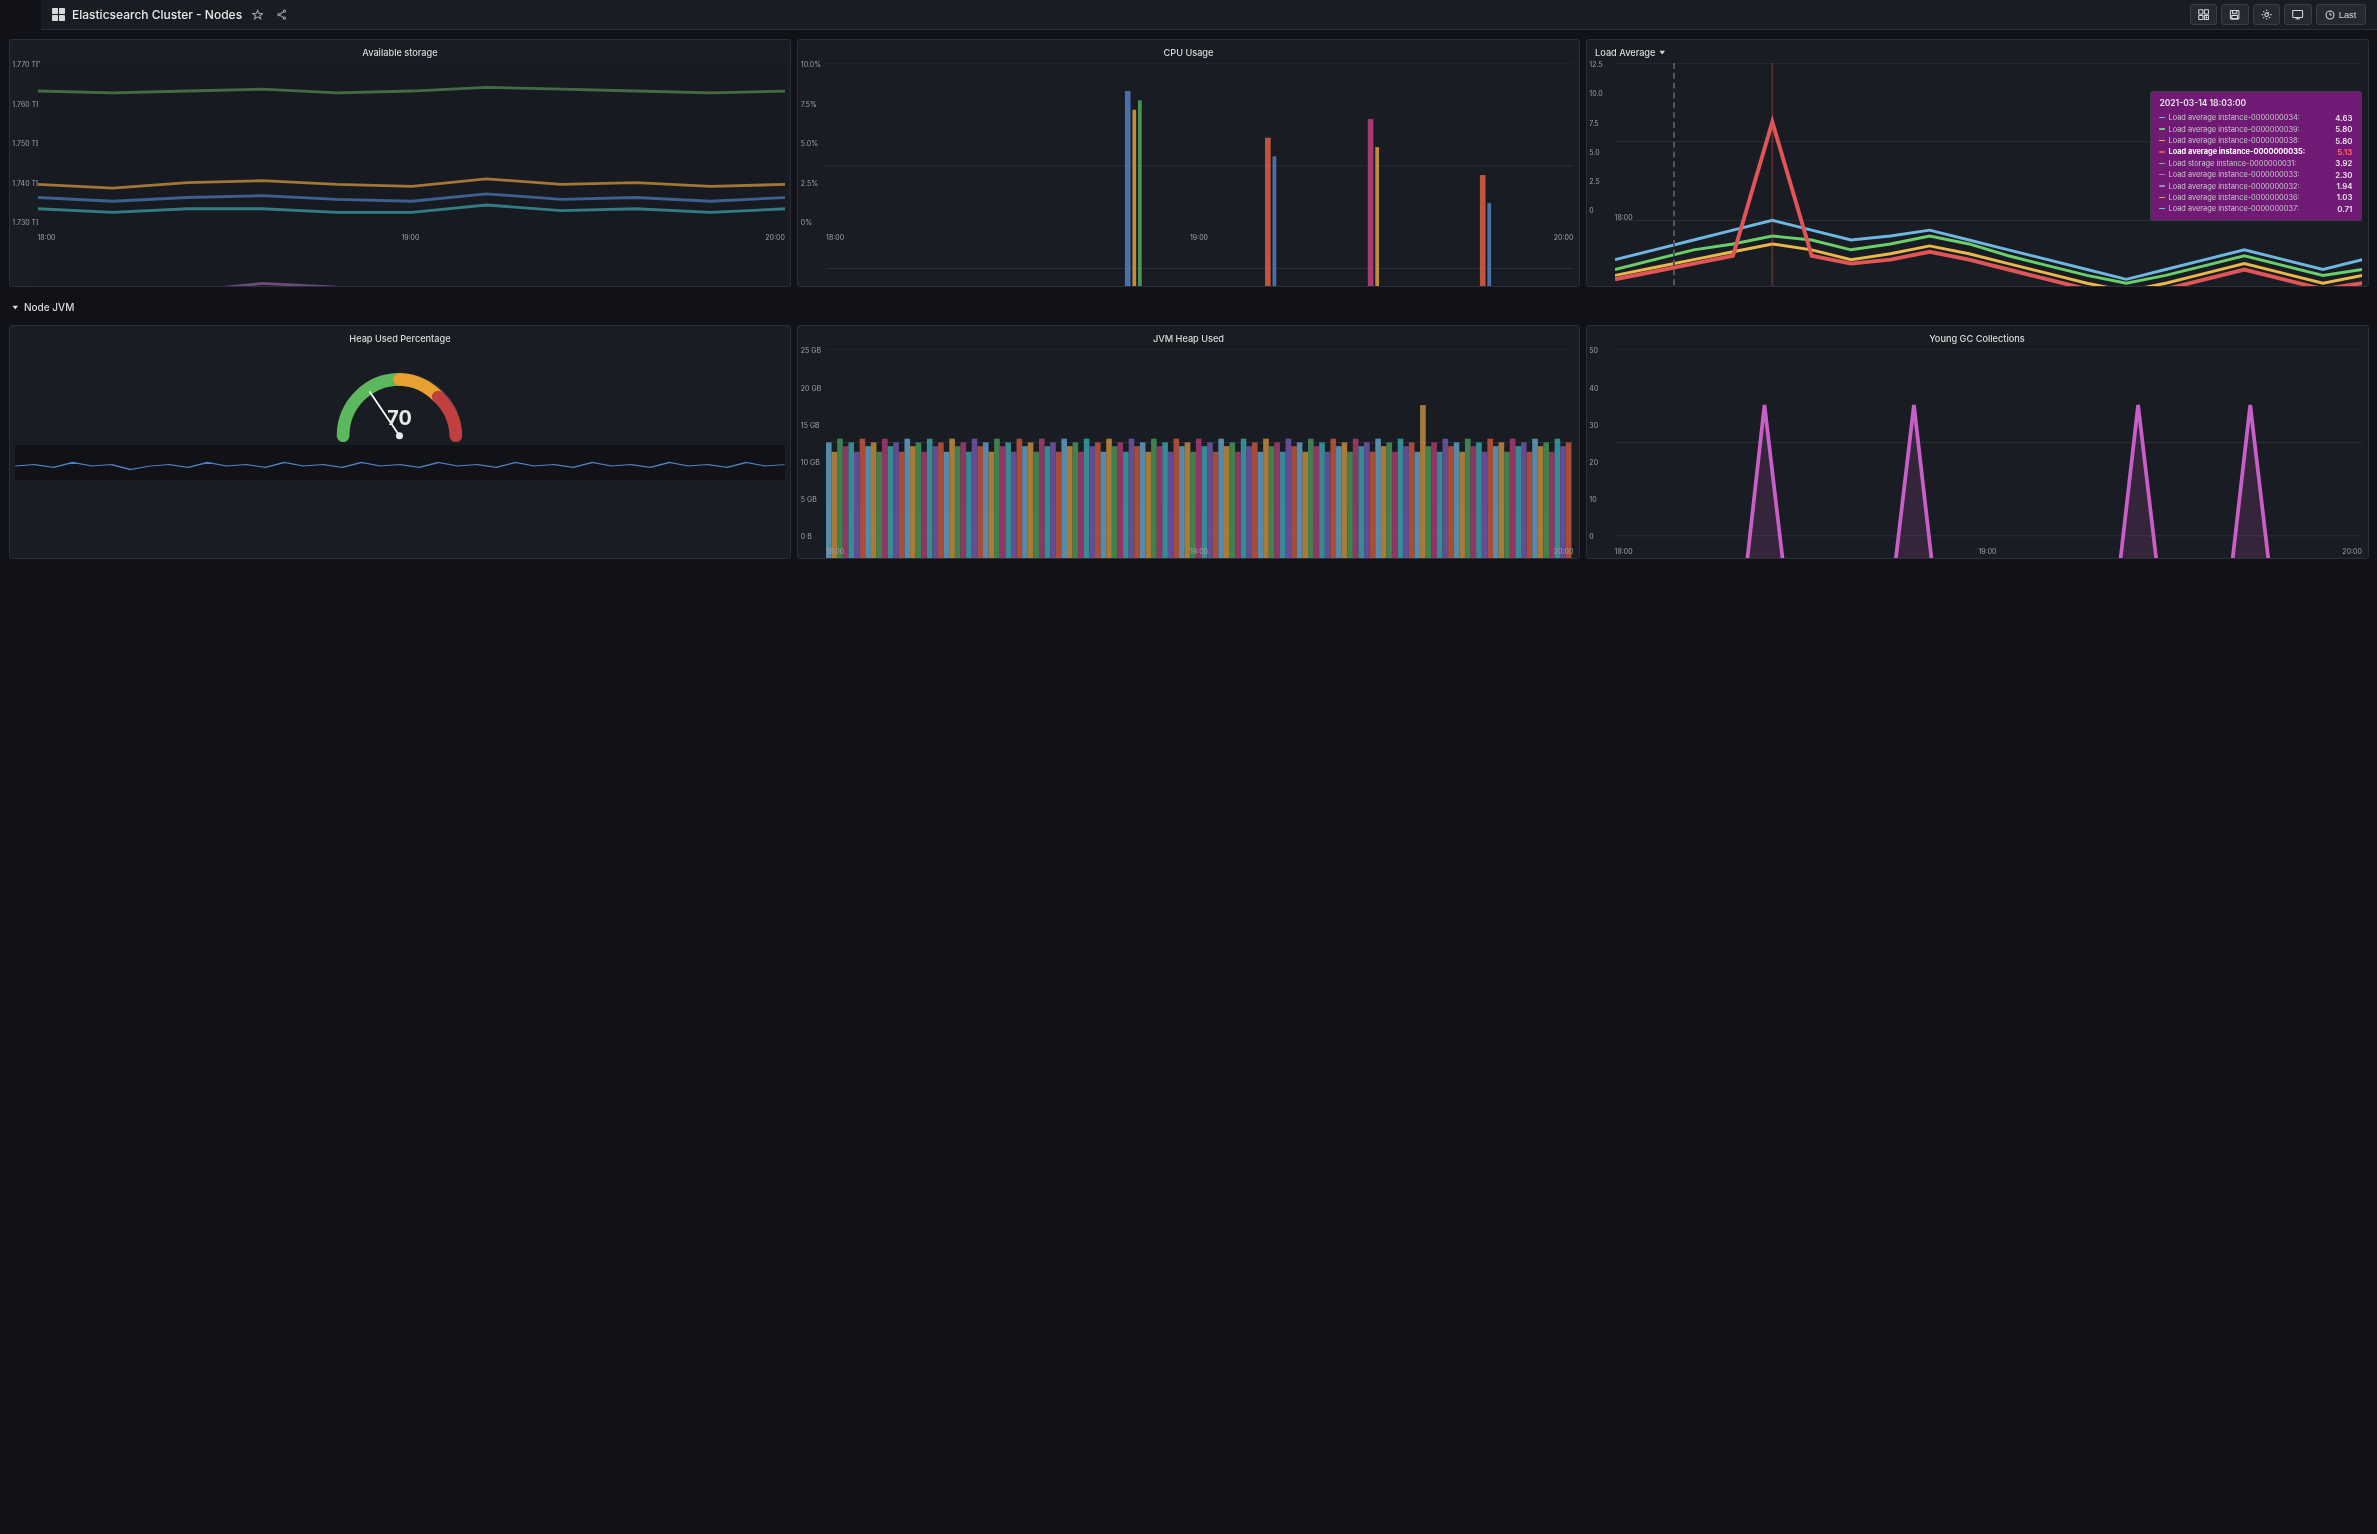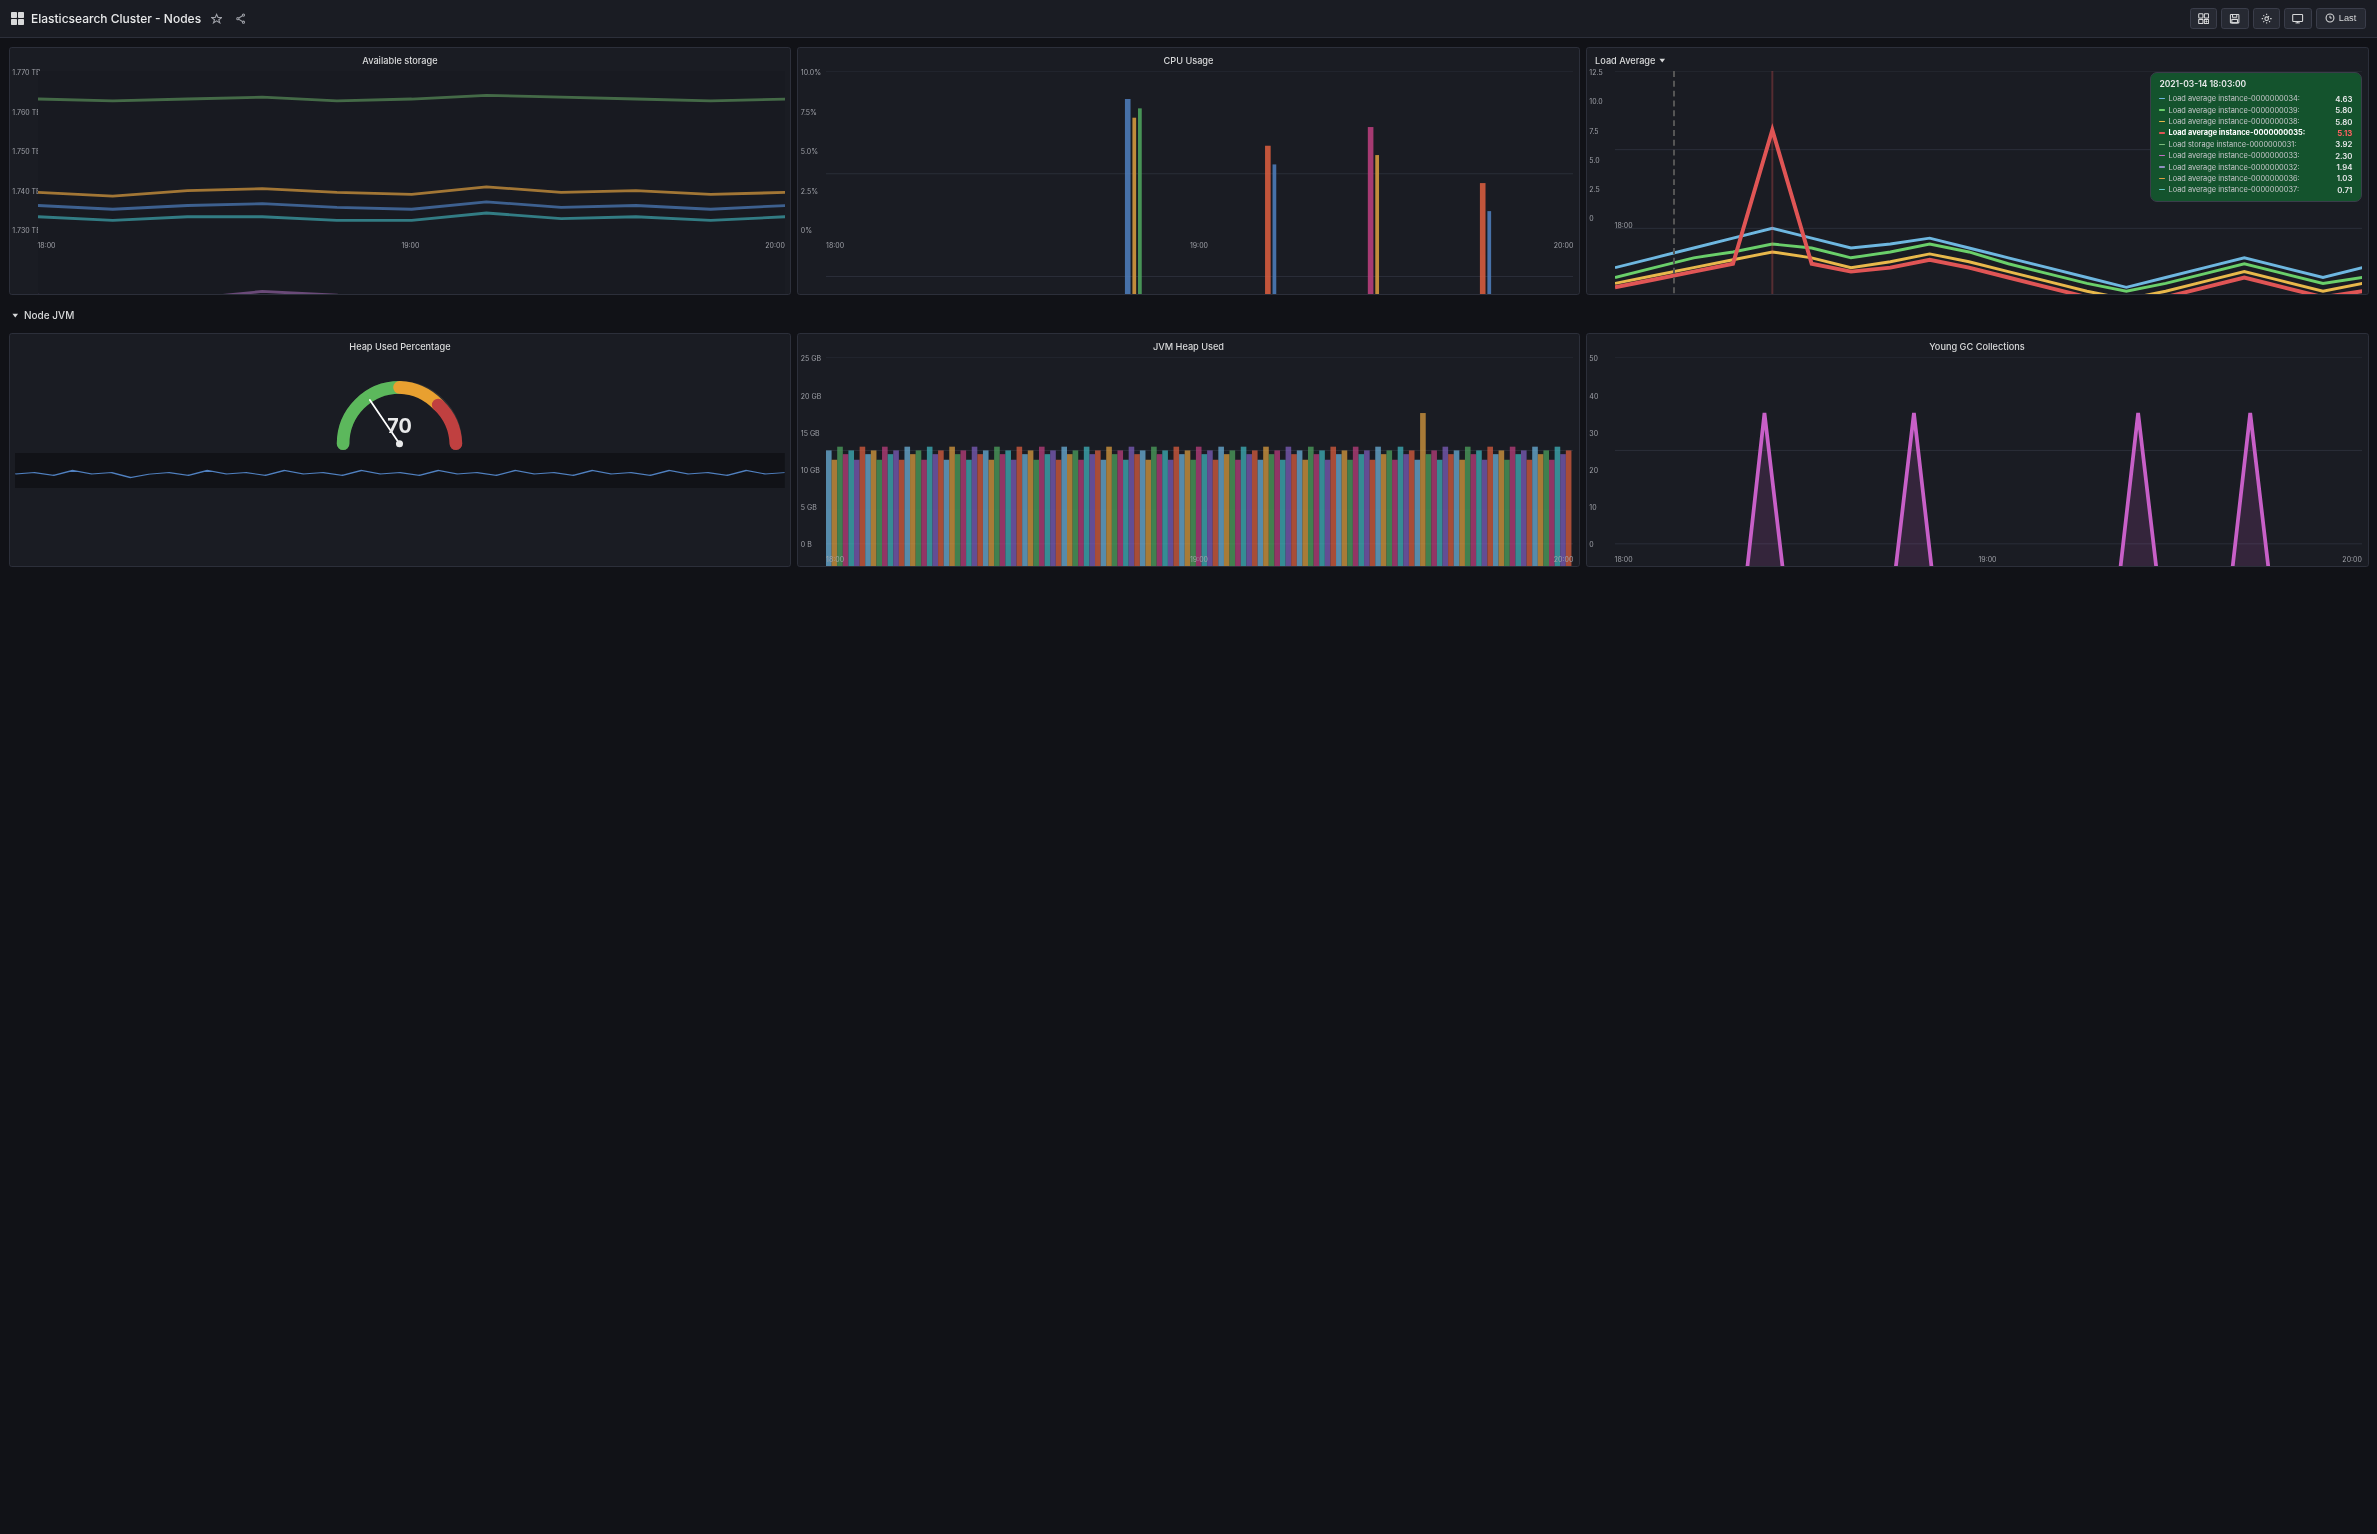--- a/index.html
+++ b/index.html
@@ -12,21 +12,22 @@
     }
 
     
     .header {
       display: flex;
       align-items: center;
       justify-content: space-between;
       background: #1a1c23;
       border-bottom: 0.7px solid #2c2f3a;
       padding: 5.6px 11.3px;
-      height: 38px;
+      height: 30px;
+      margin-left: 41px;
     }
     .header-left {
       display: flex;
       align-items: center;
       gap: 7px;
     }
     .header-grid-icon {
       display: grid;
       grid-template-columns: 1fr 1fr;
       gap: 1.4px;
@@ -165,28 +166,28 @@
       position: absolute;
       left: 28px;
       top: 2.8px;
       right: 5.6px;
       bottom: 17px;
     }
 
     
     .tooltip-overlay {
       position: absolute;
-      background: #14532d;
+      background: #701a75;
       border: 0.7px solid #3a3d4a;
-      border-radius: 7px;
+      border-radius: 2px;
       padding: 5.6px 8.5px;
       font-size: 7.8px;
       min-width: 212px;
       right: 5.6px;
-      top: 4px;
+      top: 31px;
       z-index: 10;
     }
     .tooltip-title {
       font-size: 8.5px;
       font-weight: 600;
       color: #e8e9ea;
       margin-bottom: 4.2px;
     }
     .tooltip-row {
       display: flex;

